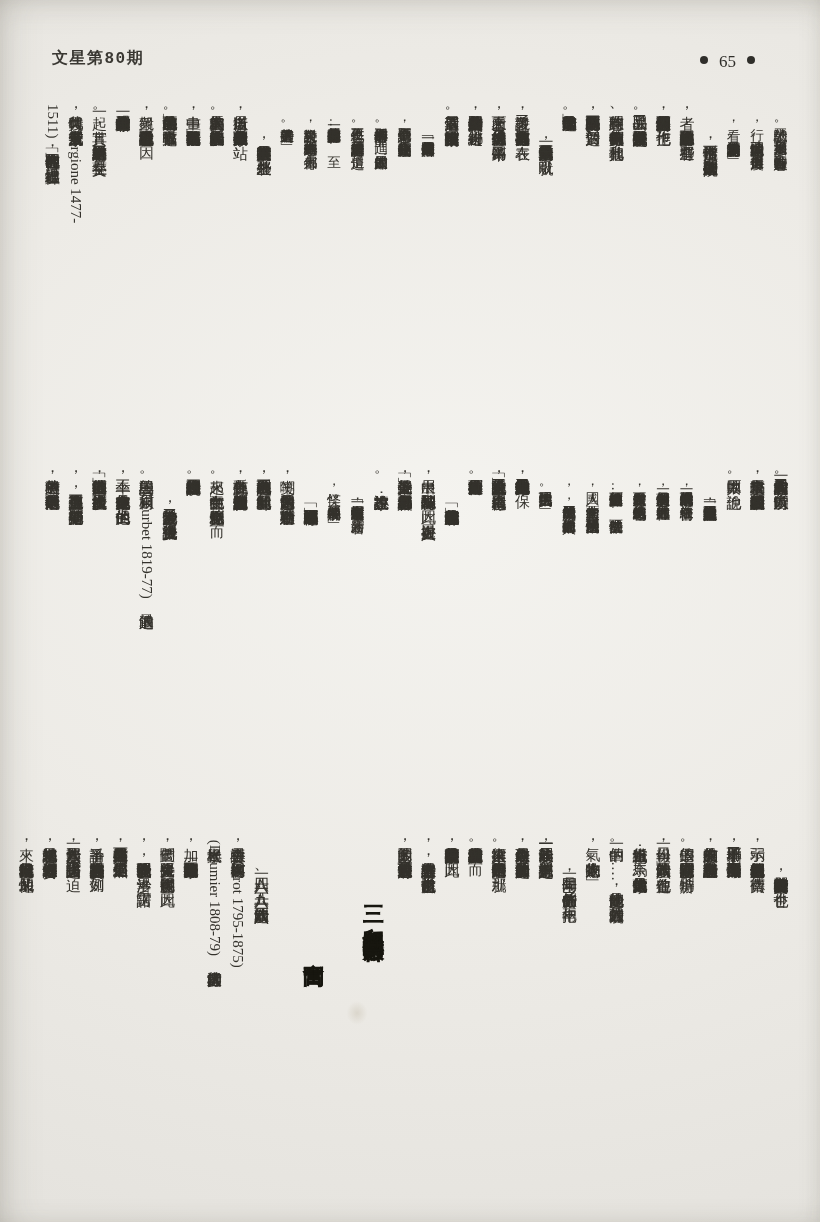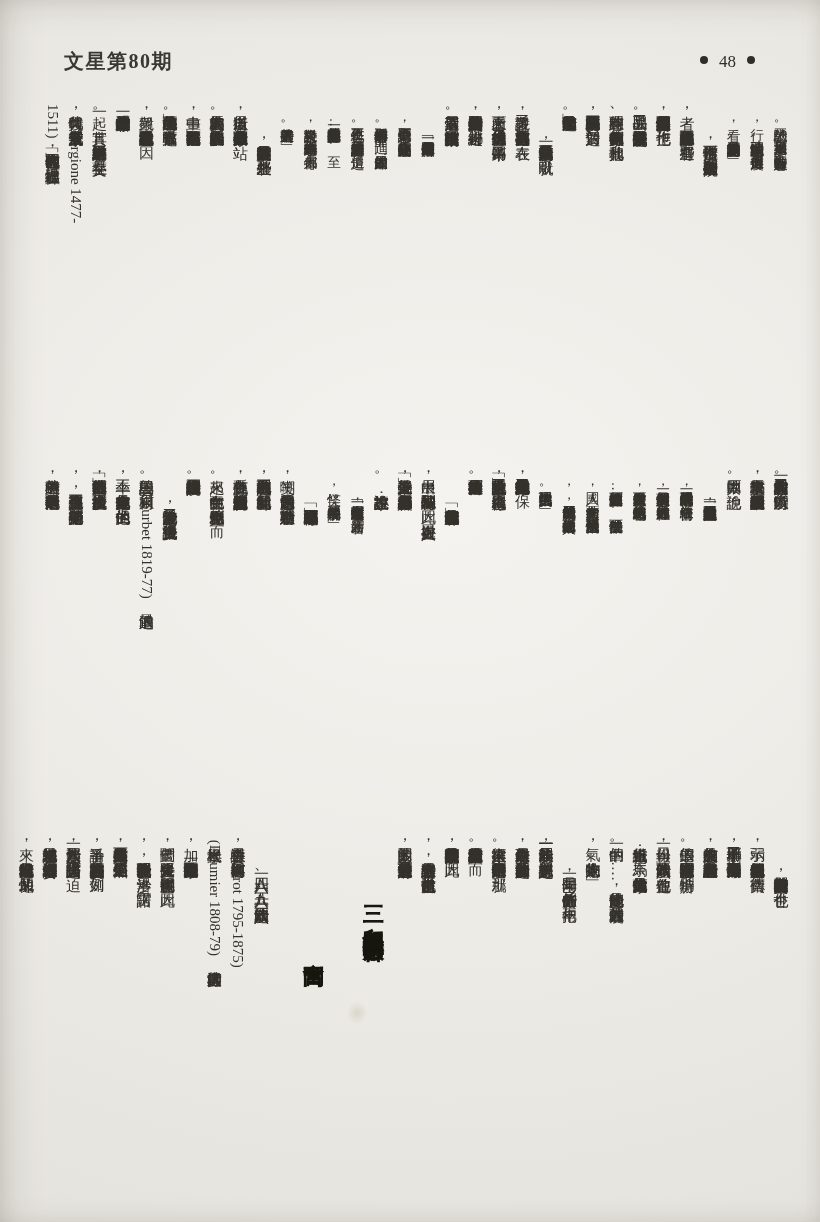--- a/index.html
+++ b/index.html
@@ -18,25 +18,26 @@
     box-shadow:
       inset 26px 0 40px -26px rgba(95,90,78,.28),
       inset 0 20px 34px -20px rgba(95,90,78,.22),
       inset -14px 0 26px -16px rgba(95,90,78,.14),
       inset 0 -16px 28px -18px rgba(95,90,78,.12);
   }
   
   .mag {
     position: absolute;
     top: 48px;
-    left: 64px;
-    font-size: 20px;
+    left: 52px;
+    font-size: 16px;
     font-weight: bold;
     letter-spacing: 1.5px;
     color: #3a3833;
+    font-family: Liberation Mono, monospace;
   }
   .pnum {
     position: absolute;
     top: 52px;
     right: 54px;
     font-size: 17px;
     color: #2f2e2a;
     white-space: nowrap;
   }
   .pnum .dot {
@@ -90,21 +91,21 @@
   }
 </style>
 </head>
 <body>
 
 <div class="page">
 
   <div class="mag">文星第80期</div>
 
   <div class="pnum">
-    <span class="dot"></span><span>48</span><span class="dot"></span>
+    <span class="dot"></span><span>65</span><span class="dot"></span>
   </div>
 
   <section class="band band-1" id="band-0">
       <div class="col q">　公平的試驗。如果不參加展覽，卽意味着宣告自己不</div>
       <div class="col q">　行，承認自己懦弱或缺乏才能。但再從另一個角度來</div>
       <div class="col q">　看，又意味着爲評審委員們增添威勢。」</div>
       <div class="col m">　　當然在這種情形下，那些確信學院原則的落選</div>
       <div class="col m">者，自認够不上水準而自動將作品撤回，還有那些</div>
       <div class="col m">怕參加落選展而引起評選委員們報復的人，也把作</div>
       <div class="col m">品取了回去。祇有那羣努力在學院派之外找尋新道</div>

